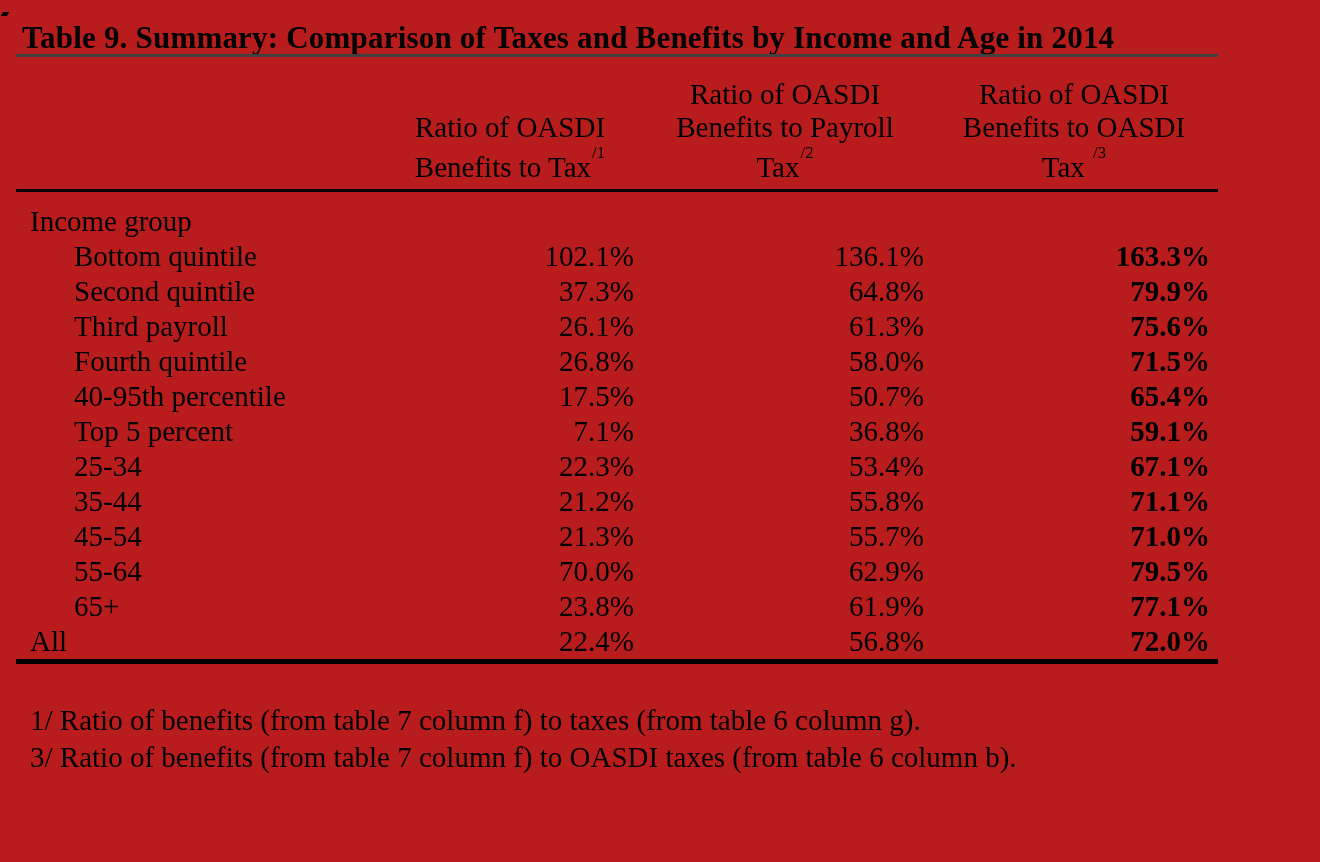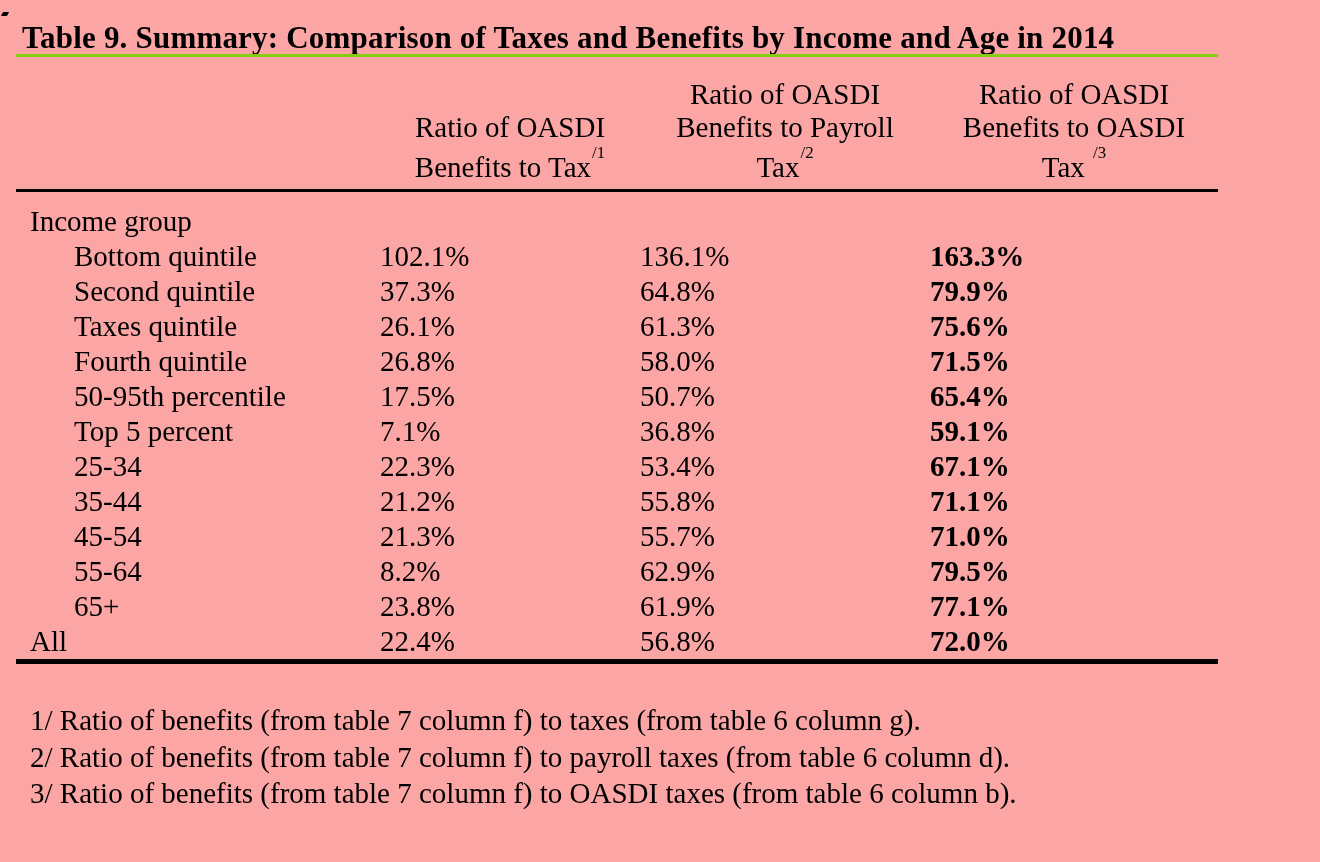--- a/index.html
+++ b/index.html
@@ -5,21 +5,21 @@
   * { margin: 0; padding: 0; box-sizing: border-box; }
   html, body { background: #ffffff; }
   body {
     font-family: "Liberation Serif", "DejaVu Serif", serif;
     color: #000000;
   }
   .page {
     position: relative;
     width: 1320px;
     height: 862px;
-    background: #fca5a5;
+    background: #b91c1c;
     overflow: hidden;
   }
   .stray {
     position: absolute;
     left: 2px; top: 12px;
     width: 6px; height: 4px;
     background: #000;
     transform: skewX(-30deg);
   }
   .title {
@@ -32,21 +32,21 @@
   }
   table.summary {
     position: absolute;
     left: 16px; top: 54px;
     width: 1202px;
     border-collapse: collapse;
     table-layout: fixed;
     font-size: 29px;
   }
   thead th {
-    border-top: 3px solid #84cc16;
+    border-top: 3px solid #404040;
     border-bottom: 3px solid #000;
     height: 135px;
     vertical-align: bottom;
     font-weight: normal;
     text-align: center;
     line-height: 33px;
     padding-bottom: 5px;
   }
   thead th .hline { display: block; }
   sup.fnmark {
@@ -58,21 +58,21 @@
   }
   tbody td {
     line-height: 35px;
     white-space: nowrap;
     vertical-align: bottom;
   }
   tbody tr:first-child td { padding-top: 12px; }
   tbody tr:last-child td { border-bottom: 5px solid #000; }
   td.label { text-align: left; padding-left: 14px; margin-top: 8px; }
   td.label.indent { padding-left: 58px; }
-  td.val { }
+  td.val { text-align: right; }
   td.val.c0 { padding-right: 6px; }
   td.val.c1 { padding-right: 6px; }
   td.val.c2 { padding-right: 8px; font-weight: bold; }
   .footnotes {
     position: absolute;
     left: 30px; top: 702px;
     font-size: 29px;
     line-height: 36.5px;
     white-space: nowrap;
   }
@@ -125,33 +125,33 @@
           <td class="val c1">136.1%</td>
           <td class="val c2">163.3%</td>
         </tr>
         <tr>
           <td class="label indent">Second quintile</td>
           <td class="val c0">37.3%</td>
           <td class="val c1">64.8%</td>
           <td class="val c2">79.9%</td>
         </tr>
         <tr>
-          <td class="label indent">Taxes quintile</td>
+          <td class="label indent">Third payroll</td>
           <td class="val c0">26.1%</td>
           <td class="val c1">61.3%</td>
           <td class="val c2">75.6%</td>
         </tr>
         <tr>
           <td class="label indent">Fourth quintile</td>
           <td class="val c0">26.8%</td>
           <td class="val c1">58.0%</td>
           <td class="val c2">71.5%</td>
         </tr>
         <tr>
-          <td class="label indent">50-95th percentile</td>
+          <td class="label indent">40-95th percentile</td>
           <td class="val c0">17.5%</td>
           <td class="val c1">50.7%</td>
           <td class="val c2">65.4%</td>
         </tr>
         <tr>
           <td class="label indent">Top 5 percent</td>
           <td class="val c0">7.1%</td>
           <td class="val c1">36.8%</td>
           <td class="val c2">59.1%</td>
         </tr>
@@ -168,38 +168,37 @@
           <td class="val c2">71.1%</td>
         </tr>
         <tr>
           <td class="label indent">45-54</td>
           <td class="val c0">21.3%</td>
           <td class="val c1">55.7%</td>
           <td class="val c2">71.0%</td>
         </tr>
         <tr>
           <td class="label indent">55-64</td>
-          <td class="val c0">8.2%</td>
+          <td class="val c0">70.0%</td>
           <td class="val c1">62.9%</td>
           <td class="val c2">79.5%</td>
         </tr>
         <tr>
           <td class="label indent">65+</td>
           <td class="val c0">23.8%</td>
           <td class="val c1">61.9%</td>
           <td class="val c2">77.1%</td>
         </tr>
         <tr>
           <td class="label">All</td>
           <td class="val c0">22.4%</td>
           <td class="val c1">56.8%</td>
           <td class="val c2">72.0%</td>
         </tr>
       </tbody>
   </table>
 
   <div class="footnotes">
     <div>1/ Ratio of benefits (from table 7 column f) to taxes (from table 6 column g).</div>
-    <div>2/ Ratio of benefits (from table 7 column f) to payroll taxes (from table 6 column d).</div>
     <div>3/ Ratio of benefits (from table 7 column f) to OASDI taxes (from table 6 column b).</div>
   </div>
 
 </div>
 
 </body></html>

